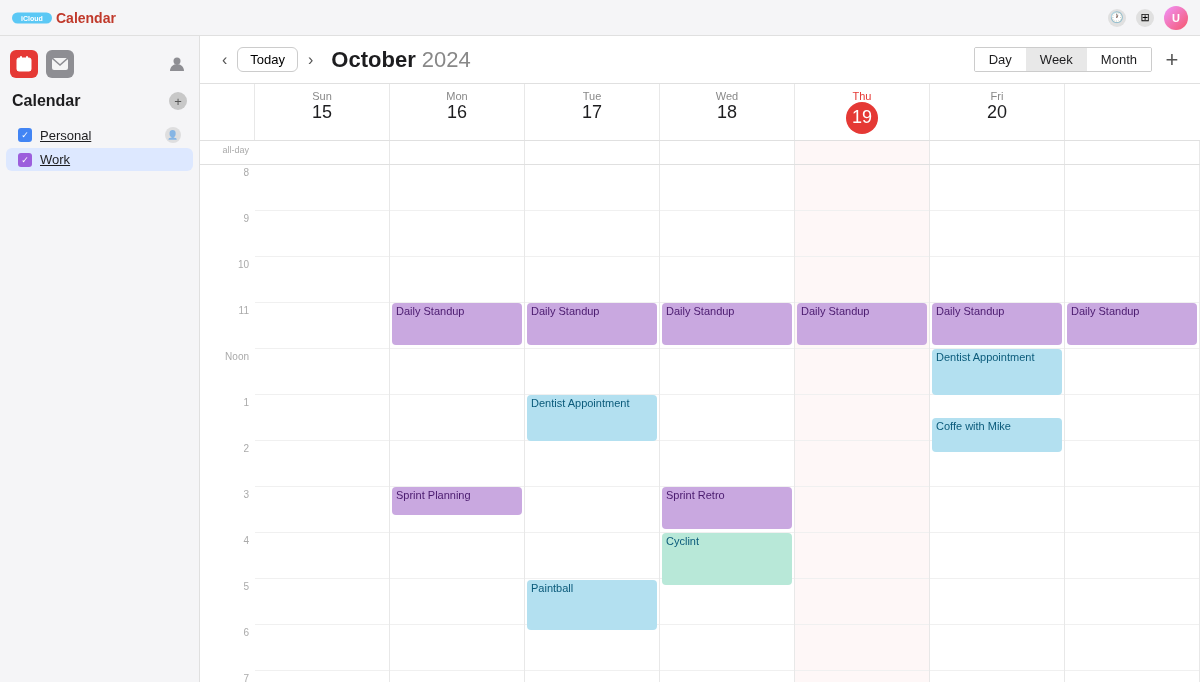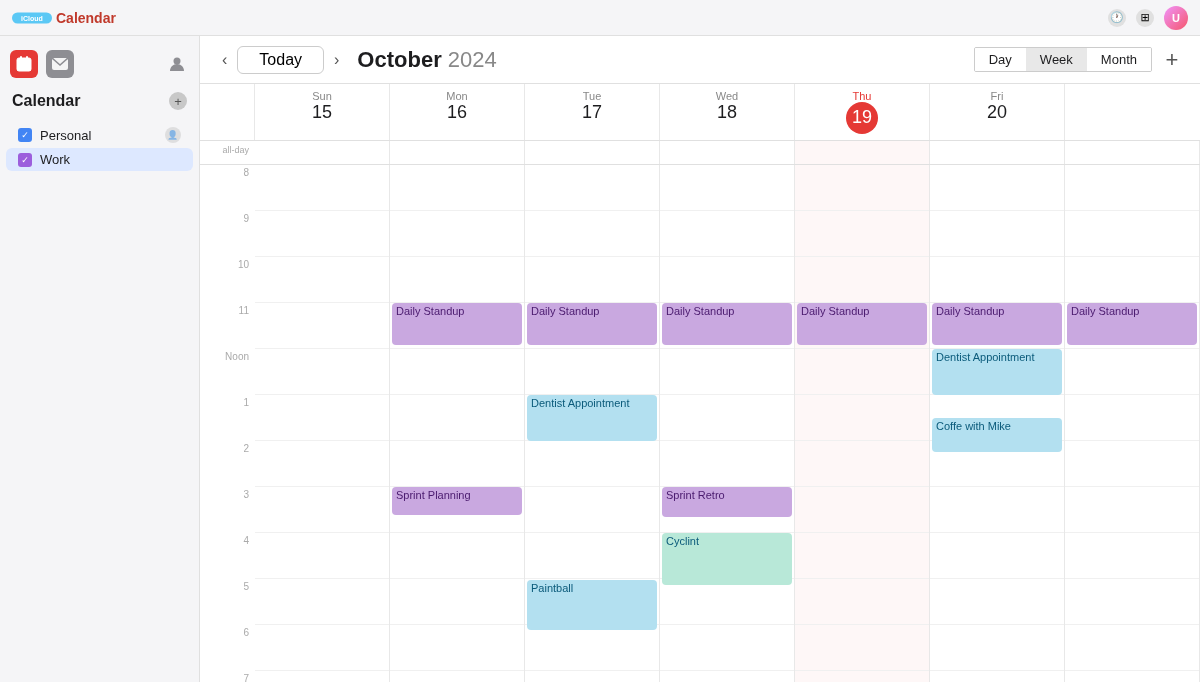--- a/index.html
+++ b/index.html
@@ -21,37 +21,37 @@
     .sidebar-header { display: flex; align-items: center; justify-content: space-between; padding: 6px 12px 10px 12px; }
     .sidebar-title { font-size: 16px; font-weight: 600; color: #1d1d1f; }
     .sidebar-add { width: 18px; height: 18px; border-radius: 50%; background: #c8c8c8; display: flex; align-items: center; justify-content: center; font-size: 13px; color: #555; cursor: pointer; line-height: 1; }
     .sidebar-section { padding: 2px 0; }
     .sidebar-item { display: flex; align-items: center; gap: 8px; padding: 4px 12px; cursor: pointer; border-radius: 6px; margin: 1px 6px; }
     .sidebar-item.active { background: #dde8ff; }
     .sidebar-checkbox { width: 14px; height: 14px; border-radius: 3px; display: flex; align-items: center; justify-content: center; flex-shrink: 0; }
     .sidebar-checkbox.blue { background: #4285f4; }
     .sidebar-checkbox.purple { background: #9c5edc; }
     .sidebar-checkbox-check { color: white; font-size: 9px; }
-    .sidebar-item-label { font-size: 13px; color: #1d1d1f; flex: 1; }
+    .sidebar-item-label { font-size: 13px; color: #1d1d1f; flex: 1; text-decoration: underline; }
     .sidebar-item-action { width: 16px; height: 16px; border-radius: 50%; background: #c8c8c8; display: flex; align-items: center; justify-content: center; font-size: 10px; color: #555; cursor: pointer; }
 
     
     .calendar-area { flex: 1; display: flex; flex-direction: column; overflow: hidden; }
 
     
     .calendar-header { display: flex; align-items: center; justify-content: space-between; padding: 8px 16px; border-bottom: 1px solid #e0e0e0; height: 48px; }
     .calendar-title { font-size: 22px; font-weight: 300; color: #1d1d1f; }
     .calendar-title span { font-weight: 600; }
     .calendar-title .year { font-weight: 300; color: #888; }
     .view-switcher { display: flex; border: 1px solid #ccc; border-radius: 2px; overflow: hidden; }
     .view-btn { padding: 4px 14px; font-size: 13px; cursor: pointer; background: #fff; color: #1d1d1f; border: none; outline: none; }
     .view-btn.active { background: #e8e8e8; font-weight: 500; }
     .calendar-nav { display: flex; align-items: center; gap: 4px; }
     .nav-btn { background: none; border: none; cursor: pointer; font-size: 16px; color: #555; padding: 2px 6px; }
-    .today-btn { padding: 4px 21px; border: 1px solid #ccc; border-radius: 6px; font-size: 16px; cursor: pointer; background: #fff; }
+    .today-btn { padding: 4px 12px; border: 1px solid #ccc; border-radius: 6px; font-size: 13px; cursor: pointer; background: #fff; }
     .add-btn { width: 24px; height: 24px; border-radius: 50%; background: none; border: none; font-size: 22px; cursor: pointer; color: #555; display: flex; align-items: center; justify-content: center; }
 
     
     .week-grid { flex: 1; overflow-y: auto; overflow-x: hidden; display: flex; flex-direction: column; }
     .week-header-row { display: grid; grid-template-columns: 55px repeat(7, 1fr); border-bottom: 1px solid #e0e0e0; position: sticky; top: 0; background: #fff; z-index: 10; }
     .week-header-cell { padding: 6px 4px; text-align: center; font-size: 11px; color: #888; border-right: 1px solid #e8e8e8; }
     .week-header-cell .day-num { font-size: 18px; font-weight: 300; color: #1d1d1f; display: block; line-height: 1.2; }
     .week-header-cell.today { color: #e53935; }
     .week-header-cell.today .day-num { background: #e53935; color: #fff; border-radius: 50%; width: 32px; height: 32px; display: flex; align-items: center; justify-content: center; margin: 0 auto; font-weight: 500; }
     .week-header-corner { border-right: 1px solid #e8e8e8; }
@@ -298,21 +298,21 @@
             <div class="hour-line"></div>
             <div class="hour-line"></div>
           <div class="hour-line"></div>
             <div class="hour-line"></div>
             <div class="hour-line"></div>
 
           <div class="event event-purple" style="top: 138px; height: 42px;">
             <span>Daily Standup</span>
           </div>
 
-          <div class="event event-purple" style="top: 322px; height: 30px;">
+          <div class="event event-purple" style="top: 322px; height: 42px;">
             <span>Sprint Retro</span>
           </div>
 
           <div class="event event-blue-light" style="top: 368px; height: 52px; background: #b8e8d8;">
             <span>Cyclint</span>
           </div>
         </div>
 
         <div class="day-column today-col" style="position:relative; background: rgba(229,57,53,0.04);">
           <div class="hour-line"></div>

